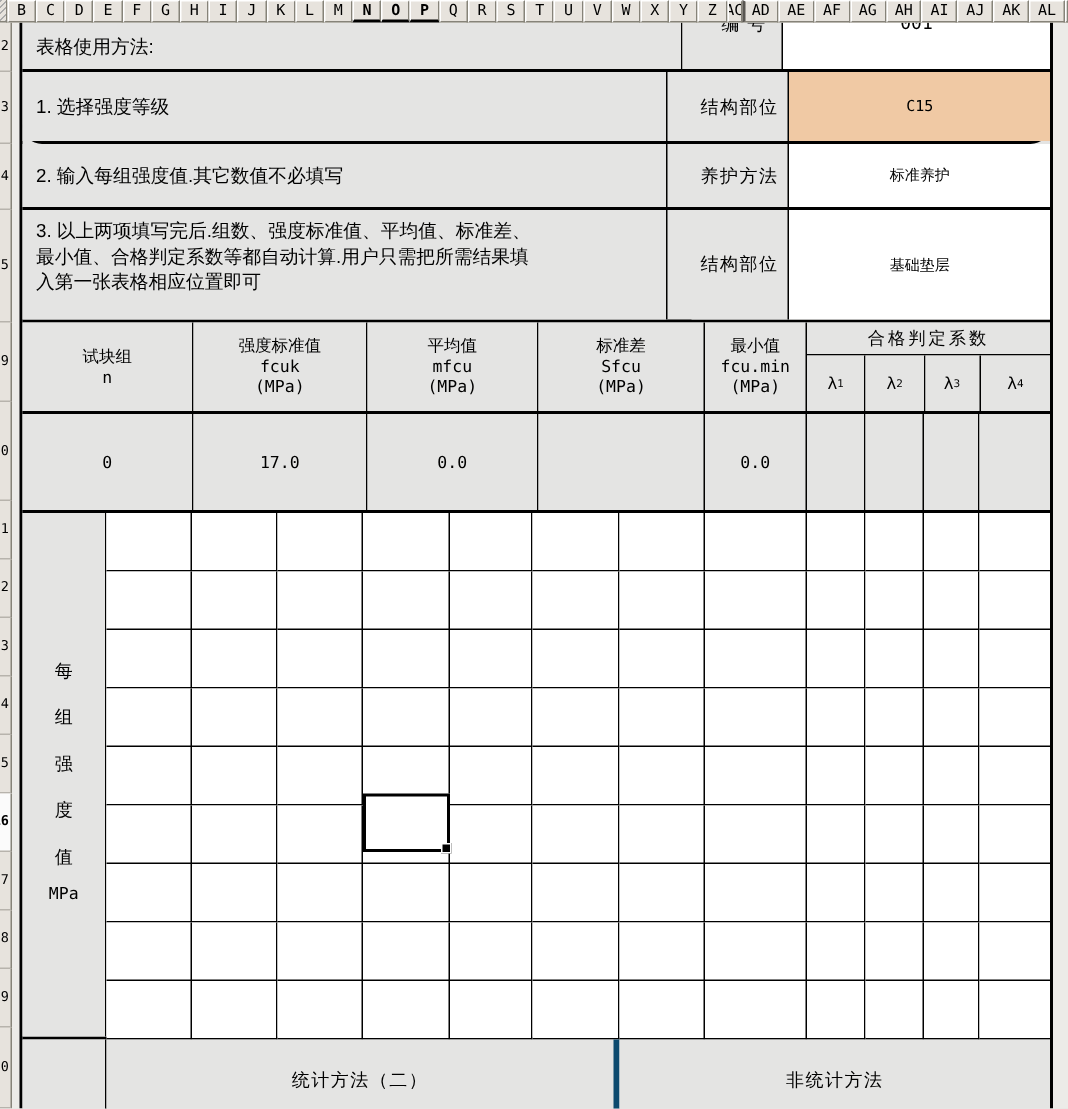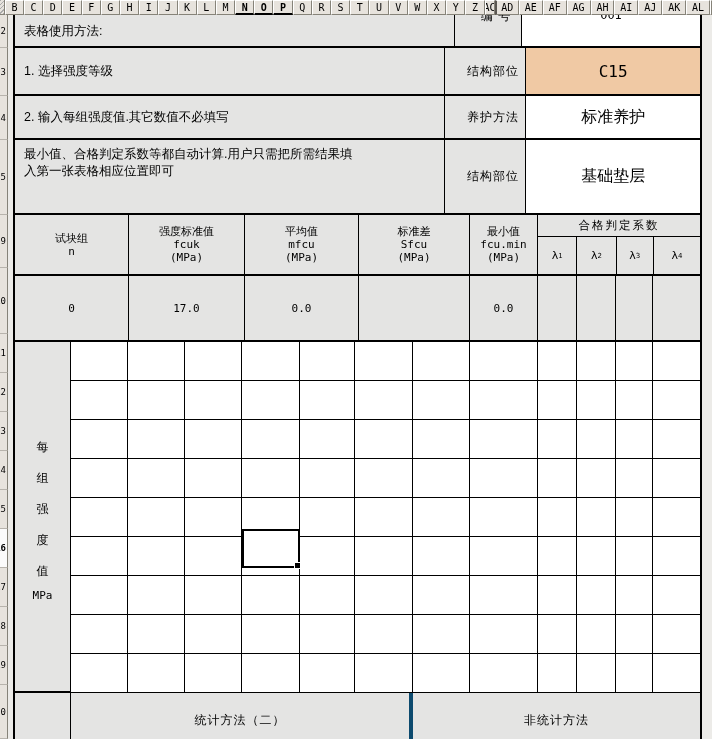--- a/index.html
+++ b/index.html
@@ -39,32 +39,32 @@
   .sect{display:flex;box-sizing:border-box;border-bottom:2px solid #000;}
   .cell{box-sizing:border-box;overflow:hidden;position:relative;}
   .vr{border-right:1px solid #000;}
   .gray{background:#E4E4E3;}
   .white{background:#FFFFFF;}
   .ctext{display:flex;align-items:center;justify-content:center;text-align:center;}
   .ltext{display:flex;align-items:center;font-size:12.5px;padding-left:9px;}
   .mono{font-family:"DejaVu Sans Mono","Liberation Mono",monospace;}
 
   
-  #s1{height:33px;} #s2{height:48px;} #s3{height:44px;justify-content:center;} #s4{height:75px;}
+  #s1{height:33px;} #s2{height:48px;border-radius:13px;} #s3{height:44px;justify-content:center;} #s4{height:75px;}
   #shead{height:61px;} #sdata{height:66px;} #sgrid{height:351px;} #sfoot{height:54px;border-bottom:none;}
   .cw-instr{width:440px;} .cw-label{width:67px;} .cw-value{width:178px;}
   .hw1{width:114px;} .hw2{width:116px;} .hw3{width:114px;} .hw4{width:111px;} .hw5{width:68px;}
   .lw1{width:39px;} .lw2{width:39px;} .lw3{width:37px;} .lw4{width:47px;}
 
   .clipTop{position:absolute;top:-7px;left:0;right:0;text-align:center;font-size:12px;}
   #s1 .cw-instr{font-size:12.5px;display:flex;align-items:flex-end;padding:0 0 6px 9px;}
   #s4 .cw-instr{display:block;padding:6px 0 0 9px;font-size:12.5px;line-height:17px;}
 
   .infoLabel{font-size:12px;letter-spacing:1px;margin-left:16px;}
-  .infoValue{font-size:16px;}
+  .infoValue{font-size:10px;}
   #gradeCell{background:#F0C9A4;}
 
   
   .h3l{display:flex;flex-direction:column;align-items:center;justify-content:center;
        font-size:11px;line-height:13px;}
   .h3l .mono{font-size:11px;}
   #coefcol{display:flex;flex-direction:column;}
   #coefhdr{height:22px;box-sizing:border-box;border-bottom:1px solid #000;
            display:flex;align-items:center;justify-content:center;font-size:11.5px;letter-spacing:2px;}
   #lamrow{flex:1;display:flex;}
@@ -180,20 +180,21 @@
     </div>
 
     <div id="s3" class="sect">
       <div class="cell cw-instr gray vr ltext">2. 输入每组强度值.其它数值不必填写</div>
       <div class="cell cw-label gray vr ctext infoLabel">养护方法</div>
       <div class="cell cw-value white ctext infoValue">标准养护</div>
     </div>
 
     <div id="s4" class="sect">
       <div class="cell cw-instr gray vr">
+        <div>3. 以上两项填写完后.组数、强度标准值、平均值、标准差、</div>
         <div>最小值、合格判定系数等都自动计算.用户只需把所需结果填</div>
         <div>入第一张表格相应位置即可</div>
       </div>
       <div class="cell cw-label gray vr ctext infoLabel">结构部位</div>
       <div class="cell cw-value white ctext infoValue">基础垫层</div>
     </div>
 
     <div id="shead" class="sect">
       <div class="cell hw1 gray vr h3l">
         <div>试块组</div>

